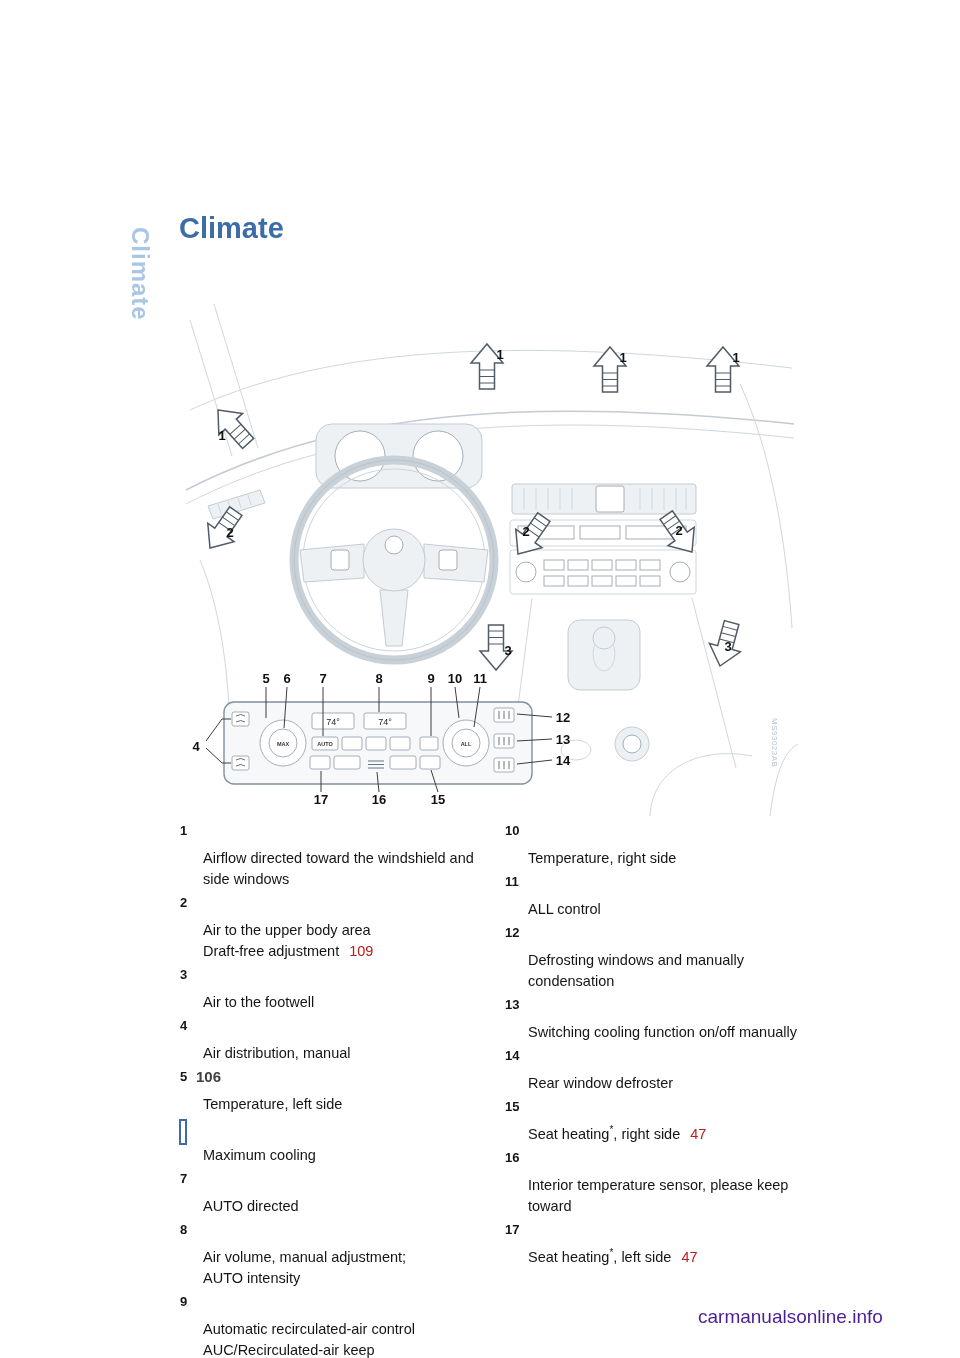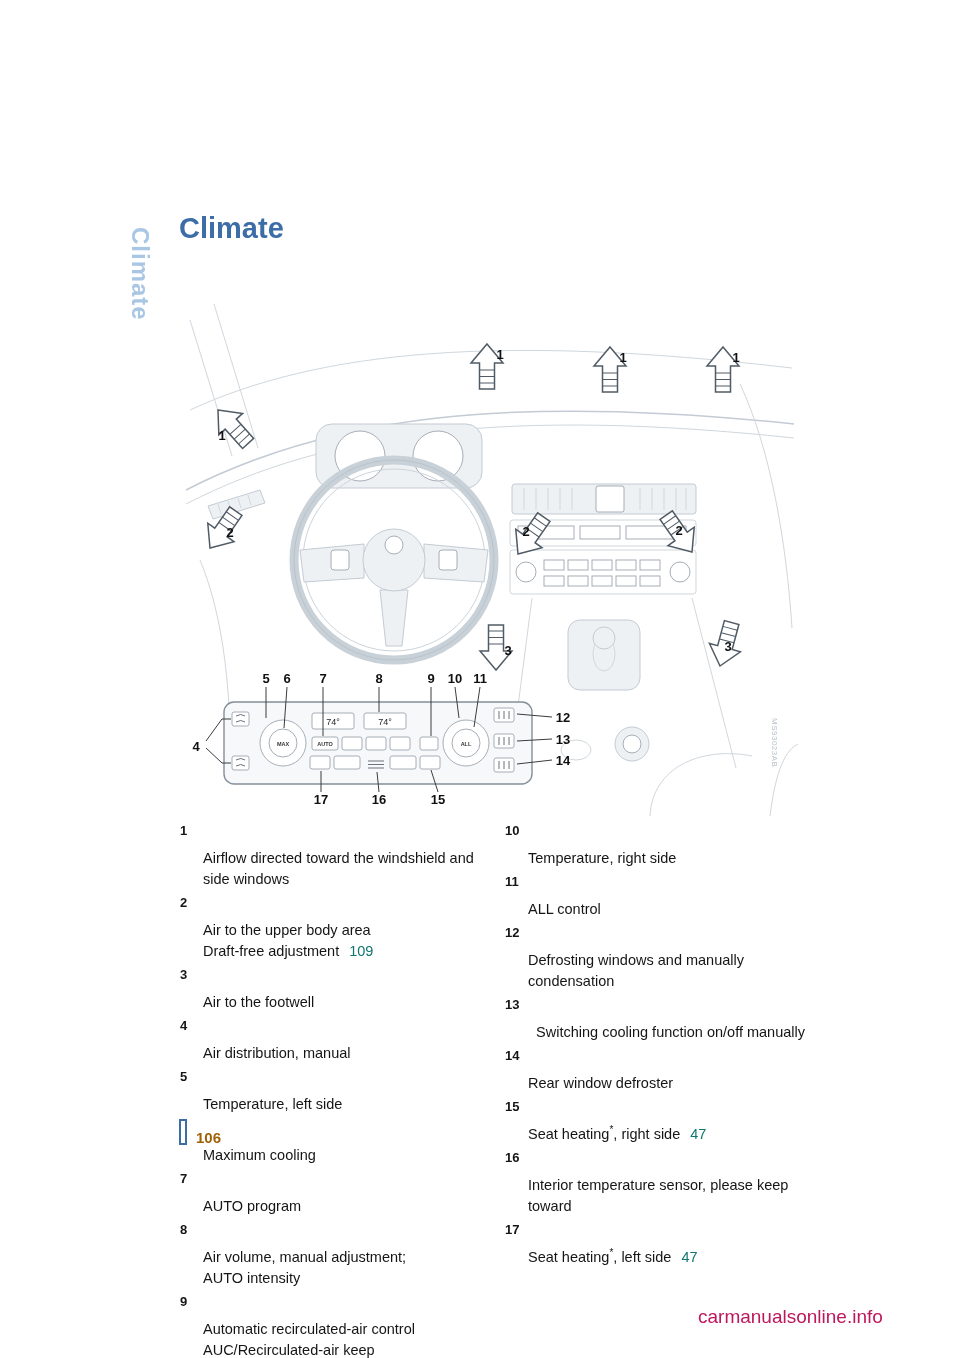--- a/index.html
+++ b/index.html
@@ -14,30 +14,30 @@
   .fig-code{position:absolute;left:590px;top:420px;writing-mode:vertical-rl;
         font-size:8px;color:#b6bfc7;letter-spacing:.5px;}
 
   
   .col{position:absolute;top:820px;font-size:14.5px;line-height:21px;}
   .col-left{left:180px;width:305px;}
   .col-right{left:505px;width:300px;}
   .li{display:flex;margin-bottom:2px;}
   .li .num{flex:0 0 23px;font-weight:bold;}
   .li .txt{flex:1;max-width:282px;margin-top:28px;}
-  .nowrap{white-space:nowrap;text-align:right;}
-  .pageref{color:#0f766e;margin-left:10px;cursor:pointer;}
+  .nowrap{white-space:nowrap;}
+  .pageref{color:#b91c1c;margin-left:10px;cursor:pointer;}
   sup.star{font-size:10px;line-height:0;}
 
   
   .pagebar{position:absolute;left:179px;top:1119px;width:8px;height:26px;
         border:2px solid #3d6da6;box-sizing:border-box;background:#fff;}
-  .pagenum{position:absolute;left:196px;top:1129px;font-size:15px;font-weight:bold;color:#a16207;}
+  .pagenum{position:absolute;left:196px;top:1068px;font-size:15px;font-weight:bold;color:#404040;}
   .footer{position:absolute;left:228px;top:1126px;font-size:13.5px;color:#2a2a2a;}
-  .watermark{position:absolute;left:698px;top:1306px;font-size:19px;color:#be185d;}
+  .watermark{position:absolute;left:698px;top:1306px;font-size:19px;color:#4c1d95;}
 
   
   .ln{stroke:#c3cbd4;stroke-width:1.5;fill:none;}
   .ln2{stroke:#d0d7dd;stroke-width:1;fill:none;}
   .fillpale{fill:#eef1f4;stroke:#c3cbd4;stroke-width:1;}
   .panel-inner{fill:#ffffff;stroke:#a6aeb7;stroke-width:1;}
   .panelbox{fill:#f6f8fa;stroke:#848f99;stroke-width:1.4;}
   .arrow{fill:#ffffff;stroke:#505b66;stroke-width:1.5;}
   .hatch{stroke:#505b66;stroke-width:1;fill:none;}
   .leader{stroke:#3c3c3c;stroke-width:1;fill:none;}
@@ -240,21 +240,21 @@
     <div class="li">
       <span class="num">5</span>
       <span class="txt"><span>Temperature, left side</span></span>
     </div>
     <div class="li">
       <span class="num">6</span>
       <span class="txt"><span>Maximum cooling</span></span>
     </div>
     <div class="li">
       <span class="num">7</span>
-      <span class="txt"><span>AUTO program</span></span>
+      <span class="txt"><span>AUTO directed</span></span>
     </div>
     <div class="li">
       <span class="num">8</span>
       <span class="txt"><span>Air volume, manual adjustment;</span><br><span>AUTO intensity</span></span>
     </div>
     <div class="li">
       <span class="num">9</span>
       <span class="txt"><span>Automatic recirculated-air control</span><br><span>AUC/Recirculated-air keep</span></span>
     </div>
   </div>

